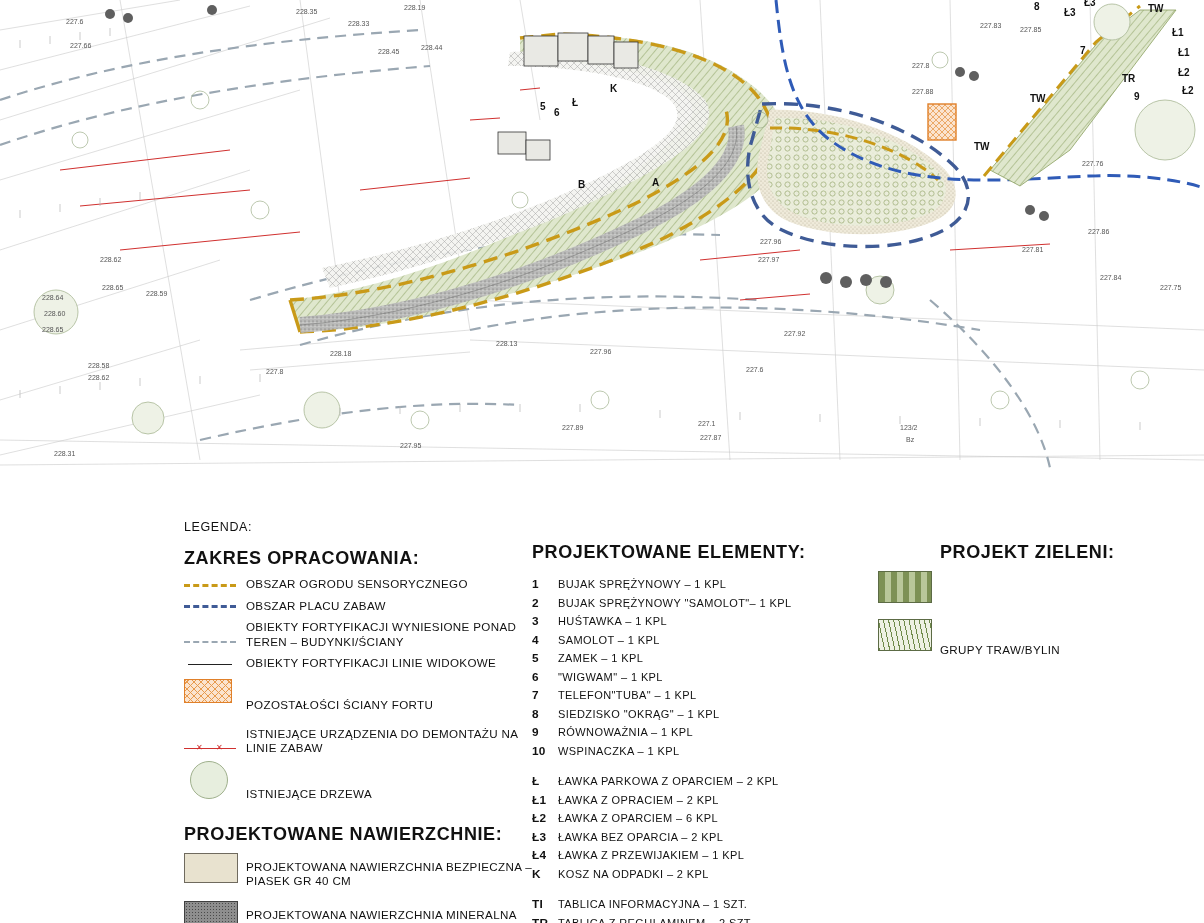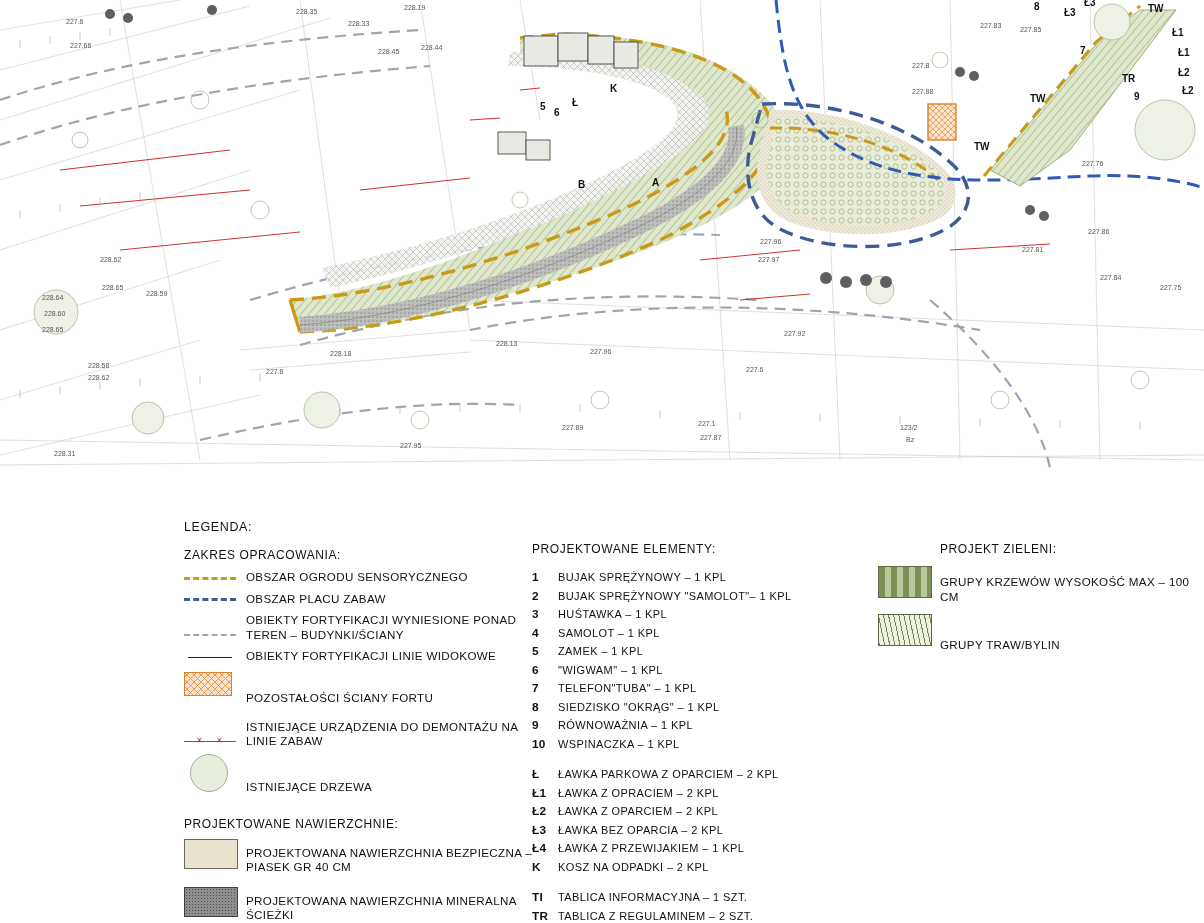--- a/index.html
+++ b/index.html
@@ -36,23 +36,24 @@
   #legend-col-1 { left: 184px; top: 50px; width: 360px; }
   #legend-col-2 { left: 532px; top: 68px; width: 400px; }
   #legend-col-3 { left: 878px; top: 68px; width: 320px; }
 
   .legend-title {
     font-size: 12.5px;
     letter-spacing: 0.6px;
     margin-bottom: 14px;
   }
   .sub-title {
-    font-size: 12px;
+    font-size: 18px;
     letter-spacing: 0.6px;
     margin: 4px 0 8px 0;
+    font-weight: bold;
   }
   .legend-row {
     display: flex;
     align-items: flex-end;
     margin-bottom: 7px;
     min-height: 14px;
   }
   .swatch {
     width: 52px;
     flex: 0 0 52px;
@@ -526,21 +527,21 @@
         <div class="el-row">
           <div class="el-key">Ł</div>
           <div class="el-label">ŁAWKA PARKOWA Z OPARCIEM  – 2 KPL</div>
         </div>
         <div class="el-row">
           <div class="el-key">Ł1</div>
           <div class="el-label">ŁAWKA Z OPRACIEM – 2 KPL</div>
         </div>
         <div class="el-row">
           <div class="el-key">Ł2</div>
-          <div class="el-label">ŁAWKA Z OPARCIEM  – 2 KPL</div>
+          <div class="el-label">ŁAWKA Z OPARCIEM  – 6 KPL</div>
         </div>
         <div class="el-row">
           <div class="el-key">Ł3</div>
           <div class="el-label">ŁAWKA BEZ OPARCIA  – 2 KPL</div>
         </div>
         <div class="el-row">
           <div class="el-key">Ł4</div>
           <div class="el-label">ŁAWKA Z PRZEWIJAKIEM  – 1 KPL</div>
         </div>
         <div class="el-row">
@@ -561,21 +562,20 @@
       </div>
   </div>
 
   <div class="legend-col" id="legend-col-3">
     <div class="sub-title" style="margin-bottom:16px;margin-left:62px">PROJEKT ZIELENI:</div>
 
     <div class="legend-row" style="margin-bottom:18px">
       <div class="swatch tall">
           <span class="box-shrub"></span>
         </div>
-      <div class="legend-text" style="padding-top:3px">GRUPY KRZEWÓW WYSOKOŚĆ MAX – 100 CM</div>
     </div>
 
     <div class="legend-row" style="margin-top:14px">
       <div class="swatch tall">
           <span class="box-grass"></span>
         </div>
       <div class="legend-text" style="padding-top:3px">GRUPY TRAW/BYLIN</div>
     </div>
   </div>
 </div>

